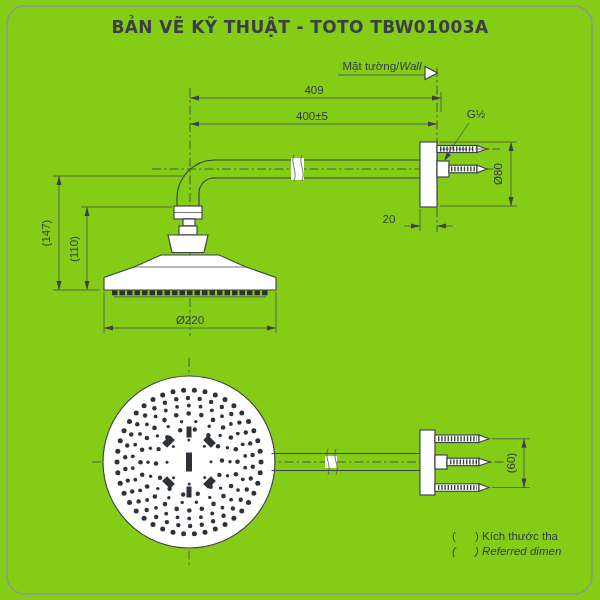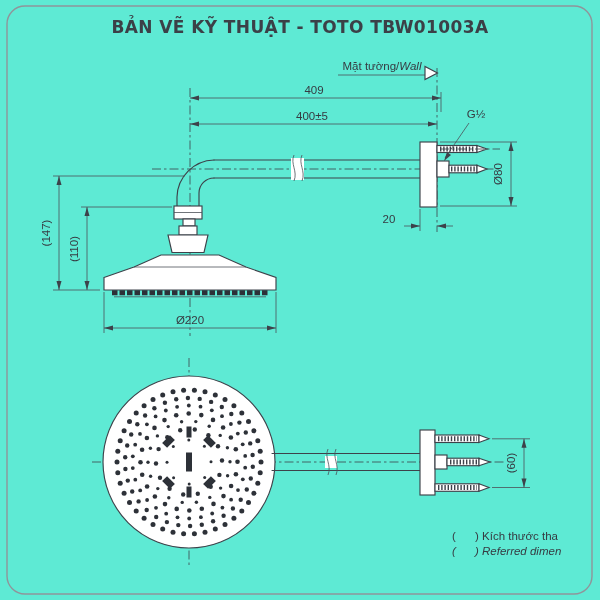--- a/index.html
+++ b/index.html
@@ -1,16 +1,16 @@
 <!DOCTYPE html>
 <html><head>
 <meta charset="utf-8">
 <style>
   html,body{margin:0;padding:0;background:#fff;}
-  .stage{position:relative;width:600px;height:600px;background:#5eead4;overflow:hidden;
+  .stage{position:relative;width:600px;height:600px;background:#84cc16;overflow:hidden;
          font-family:"Liberation Sans",sans-serif;}
   svg{display:block;}
   .ln   {stroke:#3d424a;stroke-width:1.15;fill:none;stroke-linecap:round;}
   .lnf  {stroke:#3d424a;stroke-width:1.15;fill:#ffffff;}
   .thin {stroke:#4b5058;stroke-width:0.8;fill:none;}
   .cl   {stroke:#3d424a;stroke-width:0.8;fill:none;stroke-dasharray:9 3 2.5 3;}
   .arr  {fill:#3d424a;stroke:none;}
   .mask {fill:#ffffff;stroke:none;}
   .txt  {font-family:"Liberation Sans",sans-serif;font-size:11.5px;fill:#363b42;}
   .txt-it{font-style:italic;}

